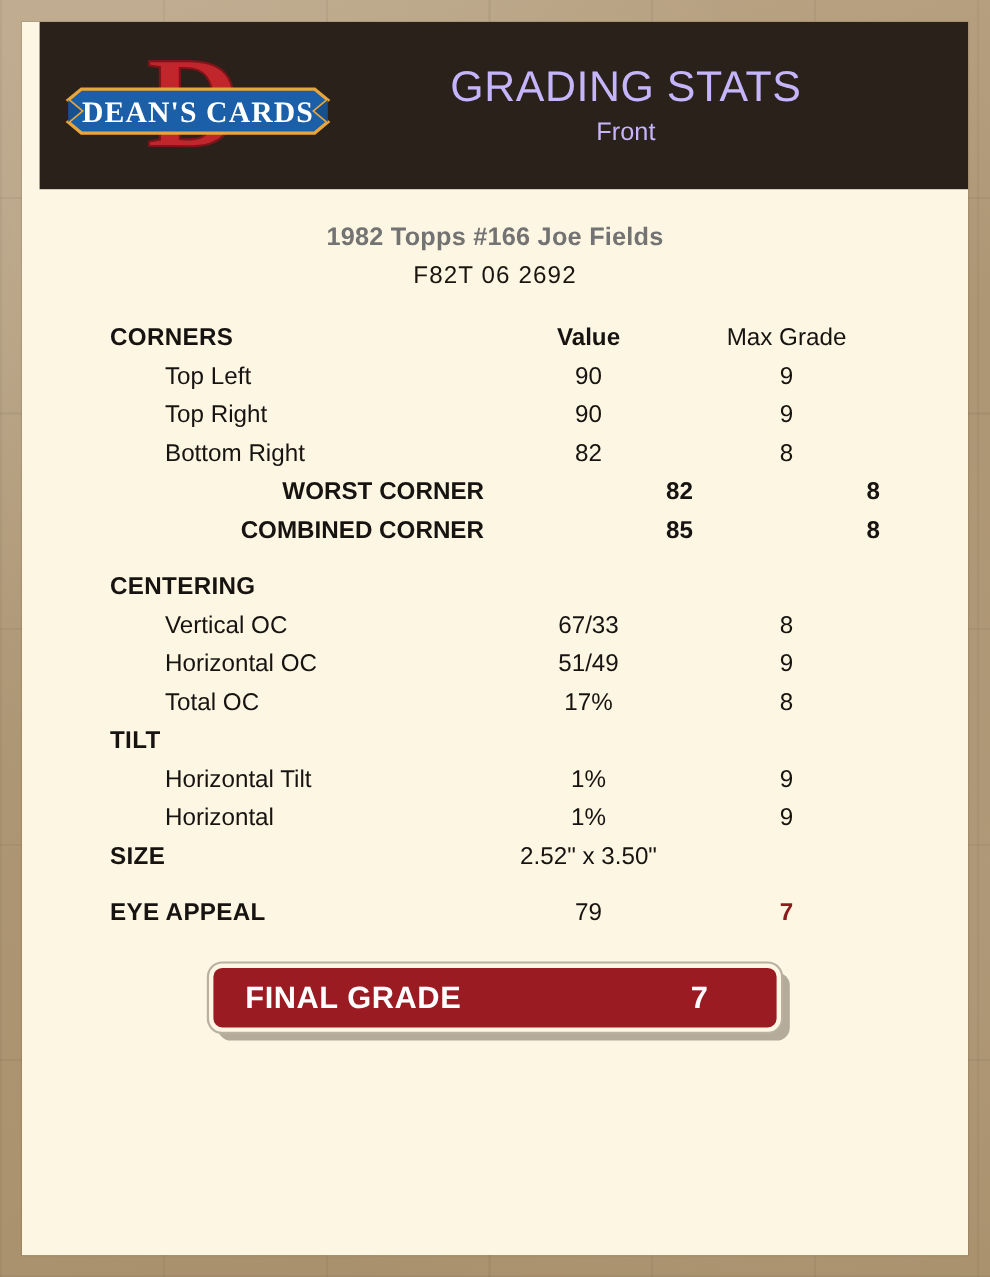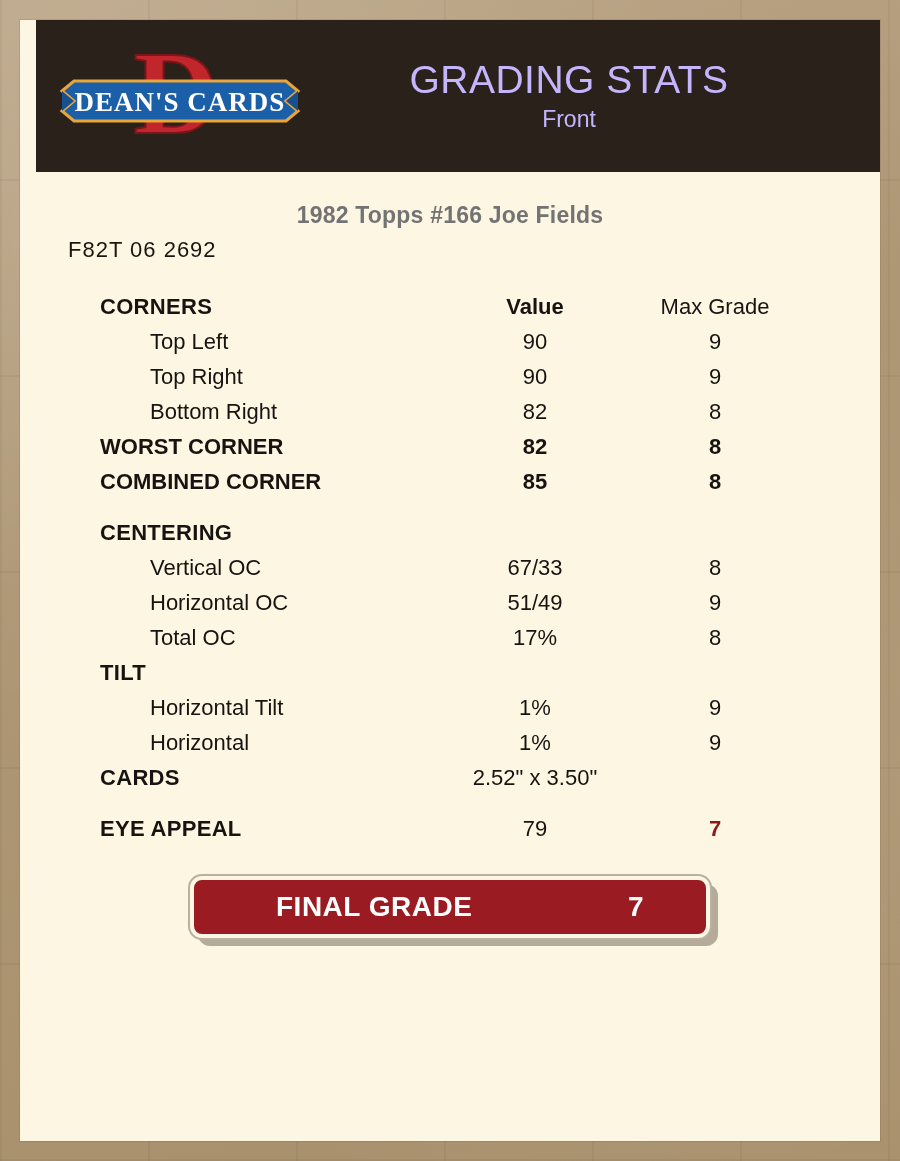--- a/index.html
+++ b/index.html
@@ -63,20 +63,21 @@
     padding: 30px 48px 0 48px;
   }
   .card-title {
     text-align: center;
     font-size: 23px;
     font-weight: bold;
     color: #737373;
     letter-spacing: 0.2px;
   }
   .card-code {
+    text-align: center;
     font-size: 22px;
     color: #1b1510;
     margin-top: 8px;
     letter-spacing: 1px;
   }
   table.stats {
     margin: 26px auto 0 auto;
     width: 700px;
     border-collapse: collapse;
     color: #161310;
@@ -89,21 +90,21 @@
   }
   td.label { width: 340px; padding-left: 26px; }
   td.value { width: 190px; text-align: center; }
   td.max   { width: 170px; text-align: center; }
   tr.section td.label {
     font-weight: bold;
     padding-left: 0;
     letter-spacing: 0.3px;
     margin-top: 17px;
   }
-  tr.bold td { font-weight: bold; }
+  tr.bold td { font-weight: bold; text-align: right; }
   tr.bold td.label { padding-left: 0; }
   tr.spacer td { height: 16px; line-height: 16px; font-size: 0; }
   td.value.wide { text-align: center; }
   .eye-max { color: #8b1b1b; font-weight: bold; }
   tr.indent td.label { padding-left: 50px; }
   .final-wrap {
     margin: 30px auto 0 auto;
     width: 520px;
     position: relative;
   }
@@ -121,21 +122,21 @@
     border: 4px solid #fdf6e3;
     border-radius: 12px;
     box-shadow: 0 0 0 2px #b9b0a0;
     display: flex;
     align-items: center;
     color: #ffffff;
     font-weight: bold;
     font-size: 28px;
     letter-spacing: 0.5px;
   }
-  .final-label { padding-left: 82px; flex: 1; }
+  .final-label { padding-left: 29px; flex: 1; }
   .final-value { padding-right: 62px; font-size: 28px; }
 </style>
 </head>
 <body>
 
 <div class="bg-texture"></div>
 
 <div class="sheet">
 
   <div class="header">
@@ -234,21 +235,21 @@
           <td class="max">9</td>
         </tr>
 
         <tr class="indent">
           <td class="label">Horizontal</td>
           <td class="value">1%</td>
           <td class="max">9</td>
         </tr>
 
         <tr class="section">
-          <td class="label">CARDS</td>
+          <td class="label">SIZE</td>
           <td class="value wide" style="white-space:nowrap">2.52" x 3.50"</td>
           <td class="max"></td>
         </tr>
 
         <tr class="spacer">
             <td colspan="3"></td>
           </tr>
 
         <tr class="section">
           <td class="label">EYE APPEAL</td>

